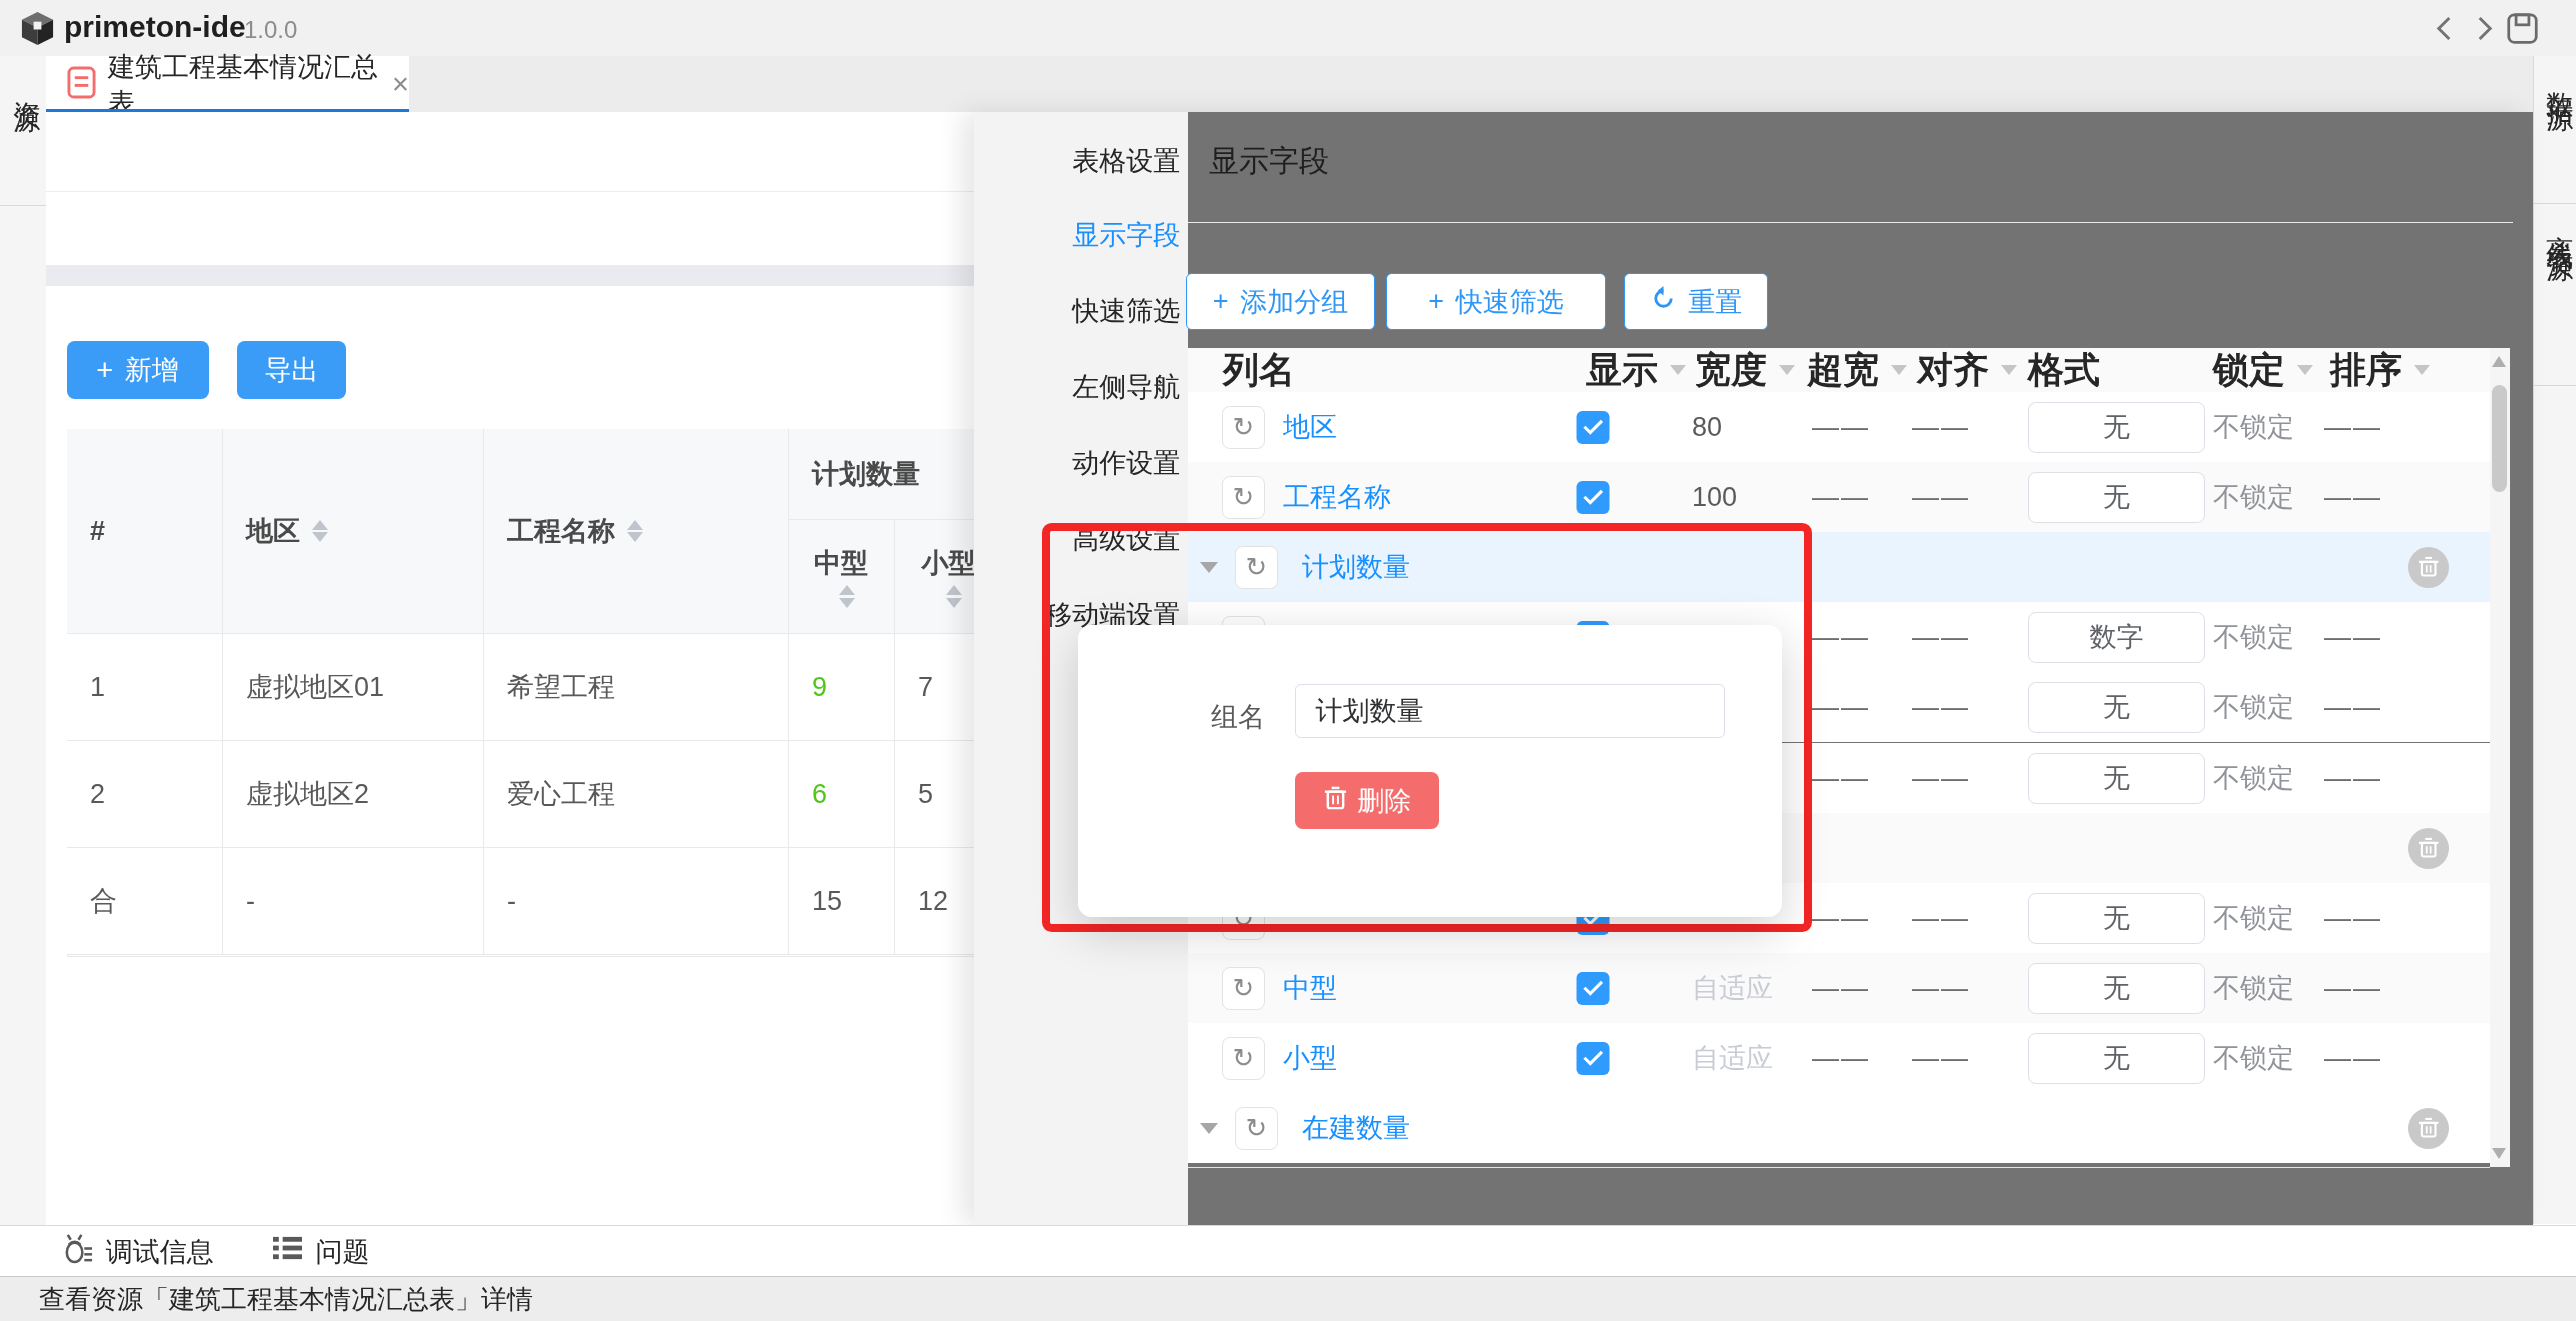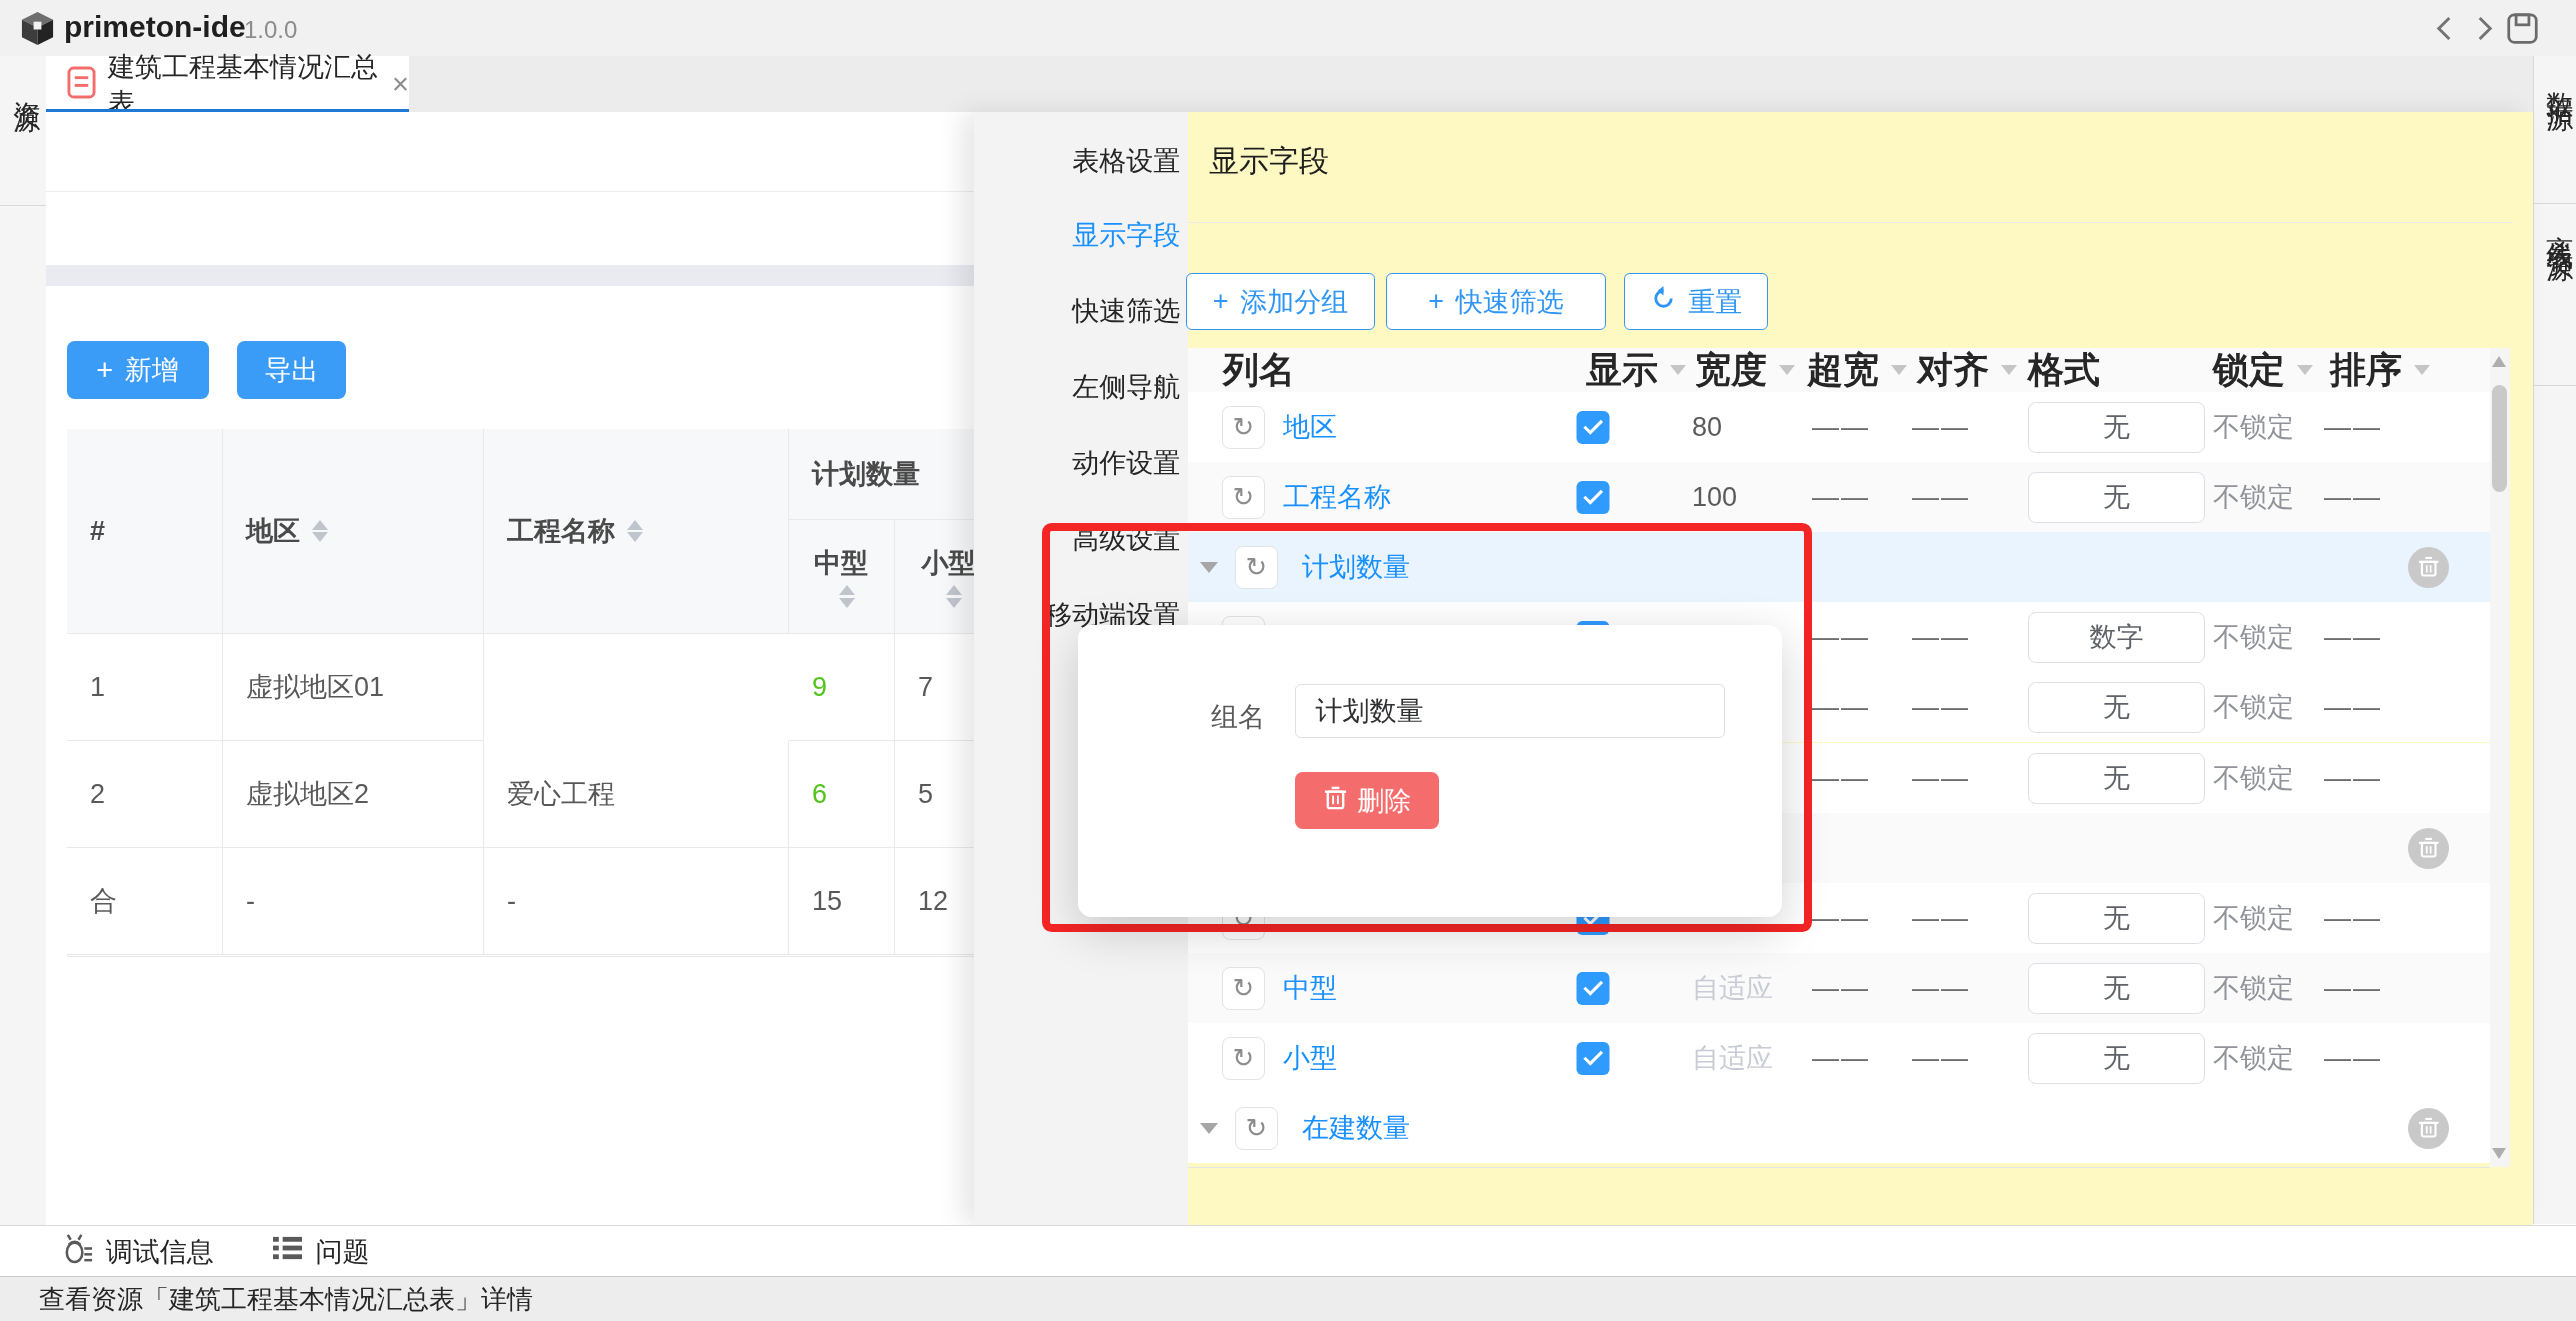--- a/index.html
+++ b/index.html
@@ -46,21 +46,21 @@
   .pv-left{padding-left:23.4px;}
   .pv-center{justify-content:center;}
   .pv-table-frame{position:absolute;left:0;top:0;width:937px;height:528px;border:1px solid #e9e9e9;box-sizing:border-box;pointer-events:none;}
   .sort-arrows{display:inline-flex;flex-direction:column;align-items:center;margin-left:11.7px;gap:2.9px;}
   .sa-up{width:0;height:0;border-left:8.8px solid transparent;border-right:8.8px solid transparent;border-bottom:10.7px solid #c0c4cc;}
   .sa-down{width:0;height:0;border-left:8.8px solid transparent;border-right:8.8px solid transparent;border-top:10.7px solid #c0c4cc;}
   .pv-subhead-inner{display:flex;flex-direction:column;align-items:center;gap:3.9px;width:100%;}
   .green{color:#52c41a;}
 
   
-  #panel{left:974px;top:112px;width:1559px;height:1113px;background:#fef9c3;box-shadow:-11.7px 0 25px rgba(0,0,0,0.10);}
+  #panel{left:974px;top:112px;width:1559px;height:1113px;background:#737373;box-shadow:-11.7px 0 25px rgba(0,0,0,0.10);}
   #panel-menu{left:0;top:0;width:214px;height:1113px;background:#f3f3f3;}
   .menu-item{position:absolute;right:7.8px;width:199px;text-align:right;font-size:27px;color:#262626;white-space:nowrap;}
   .menu-item.active{color:#1890ff;}
   #panel-title{left:235px;top:29px;font-size:30px;color:#1f1f1f;}
   #panel-divider{left:214px;top:110px;width:1325px;height:0;border-bottom:1px solid #ebebeb;}
   .btn-outline{display:flex;align-items:center;justify-content:center;gap:11.7px;border:1.9px solid #2f96f5;color:#2f96f5;font-size:27px;border-radius:5.8px;background:#ffffff;box-sizing:border-box;}
   #btn-add-group{left:212px;top:161px;width:189px;height:57px;}
   #btn-add-col{left:412px;top:161px;width:220px;height:57px;}
   #btn-reset{left:650px;top:161px;width:144px;height:57px;}
 
@@ -205,20 +205,21 @@
         <span class="pv-subhead-inner">
           <span>小型</span>
           <span class="sort-arrows">
             <span class="sa-up"></span>
             <span class="sa-down"></span>
           </span>
         </span>
       </div>
       <div class="pv-cell pv-data pv-left" style="left: 0px; top: 205px; width: 156px; height: 107px;">1</div>
       <div class="pv-cell pv-data pv-left" style="left: 156px; top: 205px; width: 261px; height: 107px;">虚拟地区01</div>
+      <div class="pv-cell pv-data pv-left" style="left: 417px; top: 205px; width: 305px; height: 107px;">希望工程</div>
       <div class="pv-cell pv-data pv-left green" style="left: 722px; top: 205px; width: 106px; height: 107px;">9</div>
       <div class="pv-cell pv-data pv-left" style="left: 828px; top: 205px; width: 109px; height: 107px;">7</div>
       <div class="pv-cell pv-data pv-left" style="left: 0px; top: 312px; width: 156px; height: 107px;">2</div>
       <div class="pv-cell pv-data pv-left" style="left: 156px; top: 312px; width: 261px; height: 107px;">虚拟地区2</div>
       <div class="pv-cell pv-data pv-left" style="left: 417px; top: 312px; width: 305px; height: 107px;">爱心工程</div>
       <div class="pv-cell pv-data pv-left green" style="left: 722px; top: 312px; width: 106px; height: 107px;">6</div>
       <div class="pv-cell pv-data pv-left" style="left: 828px; top: 312px; width: 109px; height: 107px;">5</div>
       <div class="pv-cell pv-data pv-left" style="left: 0px; top: 419px; width: 156px; height: 107px;">合</div>
       <div class="pv-cell pv-data pv-left" style="left: 156px; top: 419px; width: 261px; height: 107px;">-</div>
       <div class="pv-cell pv-data pv-left" style="left: 417px; top: 419px; width: 305px; height: 107px;">-</div>

